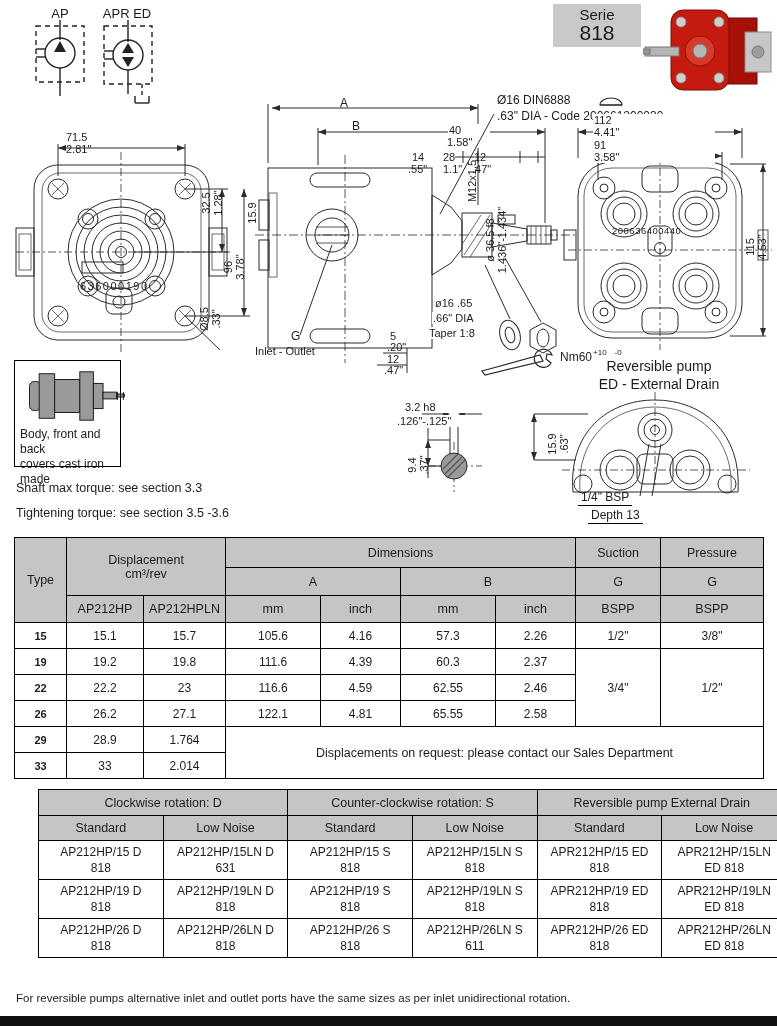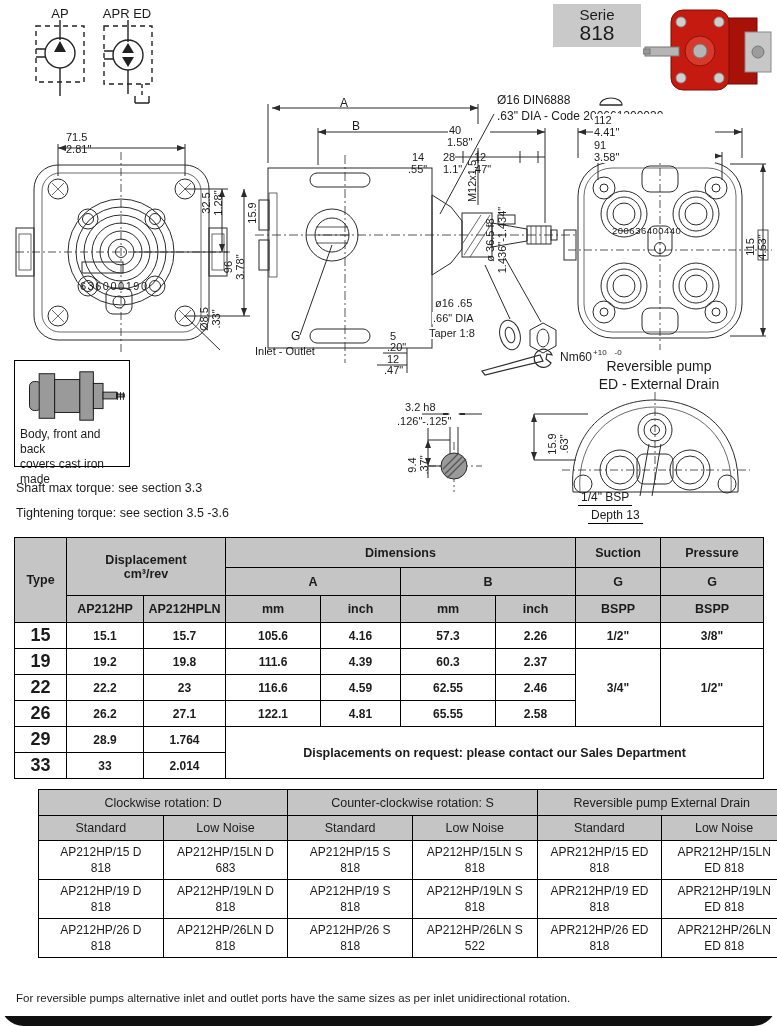--- a/index.html
+++ b/index.html
@@ -1,42 +1,42 @@
 <!DOCTYPE html>
 <html><head>
 <meta charset="utf-8">
 <style>
   html,body{margin:0;padding:0;background:#fff;}
   .page{position:relative;width:777px;height:1026px;background:#fff;overflow:hidden;
-        font-family:"Liberation Sans",sans-serif;color:#1c1c1c;border-radius:24px;}
+        font-family:"Liberation Sans",sans-serif;color:#1c1c1c;}
   .abs{position:absolute;}
   .lbl{position:absolute;font-size:11px;line-height:12px;white-space:nowrap;color:#1c1c1c;}
   .ctr{text-align:left;}
   .wbg{background:#fff;padding:0 1px;}
   .b{font-weight:normal;}
   .vlbl{position:absolute;transform:rotate(-90deg);transform-origin:0 0;
         font-size:11px;line-height:12px;white-space:nowrap;color:#1c1c1c;}
   .vlbl div{text-align:center;}
   .sym-label{position:absolute;font-size:13px;text-align:center;}
   .serie-box{position:absolute;left:553px;top:4px;width:88px;height:43px;background:#c9c9c9;
              display:flex;flex-direction:column;align-items:center;justify-content:center;line-height:1.05;}
   .serie-box .l1{font-size:15px;}
   .serie-box .l2{font-size:21px;}
   .note{position:absolute;font-size:12.5px;}
-  .matbox{position:absolute;left:14px;top:360px;width:116px;height:107px;border:1.5px solid #000;box-sizing:border-box;}
+  .matbox{position:absolute;left:14px;top:360px;width:107px;height:107px;border:1.5px solid #000;box-sizing:border-box;}
   .matbox .txt{position:absolute;left:5px;top:66px;font-size:12px;line-height:15px;}
   .rev-title{position:absolute;font-size:14px;text-align:center;width:168px;}
   .underln{border-bottom:1px solid #000;padding:0 3px 1px 3px;}
   .torq{position:absolute;display:flex;align-items:flex-start;font-size:12px;}
   .torq .ss{display:flex;font-size:8px;line-height:8px;margin-left:1px;margin-top:-1px;gap:8px;}
   
   .dtable{border-collapse:collapse;width:749px;table-layout:fixed;font-size:12px;}
-  .dtable th,.dtable td{border:1px solid #000;text-align:center;vertical-align:middle;padding:1px 2px;font-weight:bold;}
+  .dtable th,.dtable td{border:1px solid #000;text-align:center;vertical-align:middle;padding:1px 2px;font-weight:normal;}
   .dtable thead th{background:#c5c5c5;font-size:12.5px;}
-  .dtable td.typ{font-weight:bold;font-size:18px;}
+  .dtable td.typ{font-weight:bold;font-size:11px;}
   .otable{border-collapse:collapse;width:749px;table-layout:fixed;font-size:12px;}
   .otable th,.otable td{border:1px solid #000;text-align:center;vertical-align:middle;padding:1px 2px;font-weight:normal;}
   .otable thead th{background:#c5c5c5;font-size:12.5px;}
   .otable td{white-space:pre-line;line-height:1.35;height:36px;}
   .bottom-bar{position:absolute;left:0;top:1016px;width:777px;height:10px;background:#101010;}
   svg{display:block;}
 </style>
 </head>
 <body>
 
@@ -543,21 +543,21 @@
           <th>Low Noise</th>
           <th>Standard</th>
           <th>Low Noise</th>
         </tr>
       </thead>
       <tbody>
         <tr>
           <td>AP212HP/15 D
 818</td>
           <td>AP212HP/15LN D
-683</td>
+631</td>
           <td>AP212HP/15 S
 818</td>
           <td>AP212HP/15LN S
 818</td>
           <td>APR212HP/15 ED
 818</td>
           <td>APR212HP/15LN
 ED 818</td>
         </tr>
         <tr>
@@ -575,21 +575,21 @@
 ED 818</td>
         </tr>
         <tr>
           <td>AP212HP/26 D
 818</td>
           <td>AP212HP/26LN D
 818</td>
           <td>AP212HP/26 S
 818</td>
           <td>AP212HP/26LN S
-522</td>
+611</td>
           <td>APR212HP/26 ED
 818</td>
           <td>APR212HP/26LN
 ED 818</td>
         </tr>
       </tbody>
     </table>
   </div>
 
   <div class="lbl" style="left:16px;top:992px;font-size:11.5px;">For reversible pumps alternative inlet and outlet ports have the same sizes as per inlet unidirectional rotation.</div>

